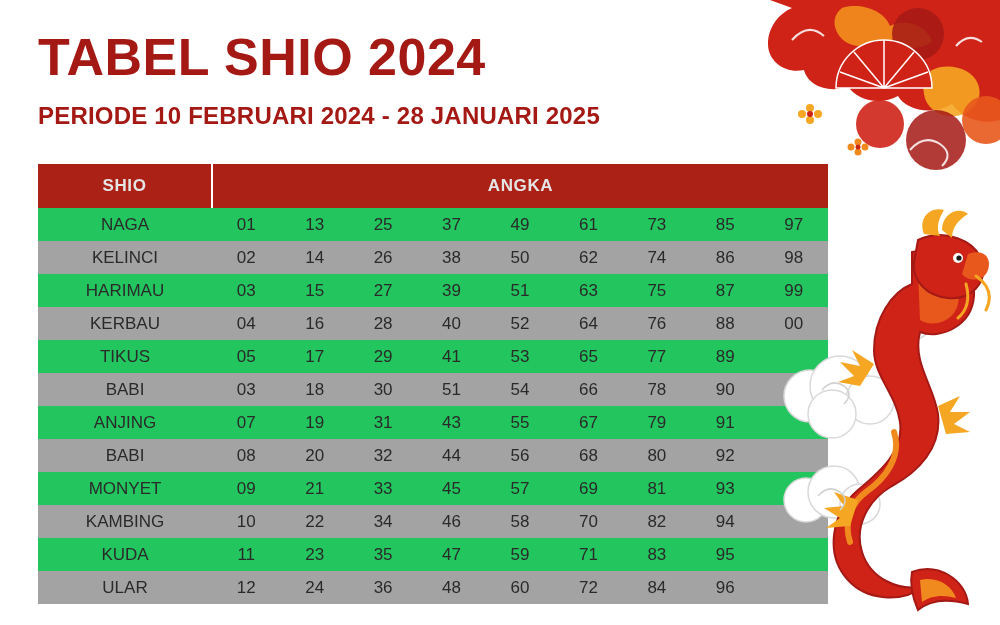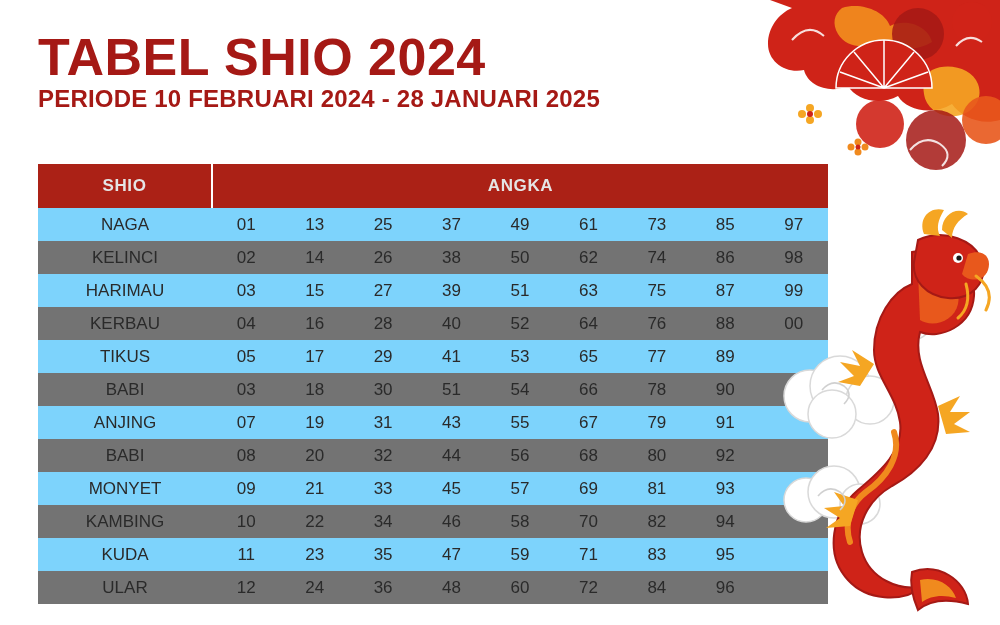--- a/index.html
+++ b/index.html
@@ -32,21 +32,21 @@
   }
   .title {
     font-size: 52px;
     font-weight: bold;
     color: #a51915;
     letter-spacing: 0.5px;
     line-height: 1.05;
     white-space: nowrap;
   }
   .subtitle {
-    margin-top: 0;
+    margin-top: 17px;
     font-size: 24px;
     font-weight: bold;
     color: #a51915;
     letter-spacing: 0.2px;
     white-space: nowrap;
   }
 
   
   .table-wrap {
     position: absolute;
@@ -77,22 +77,22 @@
     text-align: center;
     font-weight: normal;
   }
   table.shio td {
     height: 33px;
     text-align: center;
     font-size: 17px;
     color: #2a2a2a;
     vertical-align: middle;
   }
-  tr.row-alt td { background: #7dd3fc; }
-  tr.row-plain td { background: #737373; }
+  tr.row-alt td { background: #22c55e; }
+  tr.row-plain td { background: #a3a3a3; }
   td.num { width: 68px; }
   td.empty { background: inherit; }
 
   
   .dragon {
     position: absolute;
     right: 8px; top: 200px;
     width: 230px; height: 420px;
     pointer-events: none;
   }

